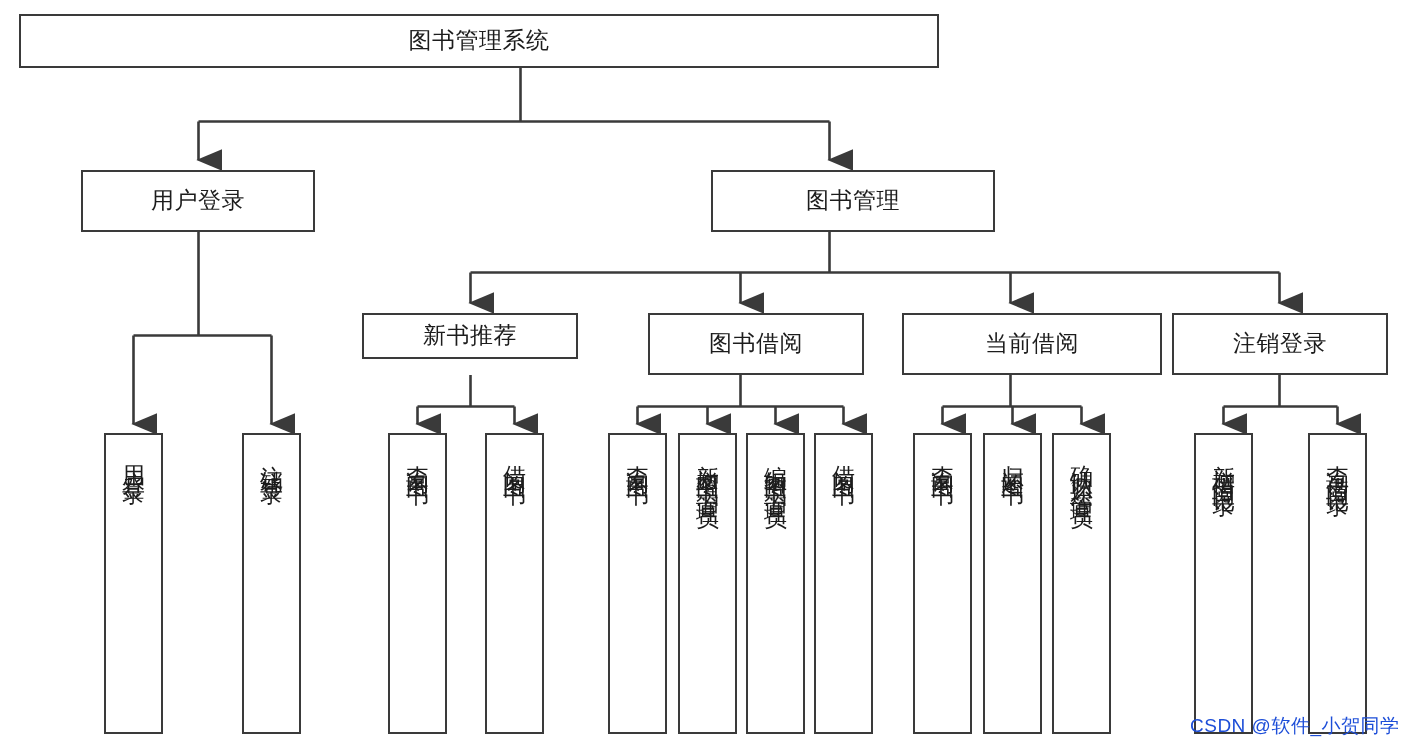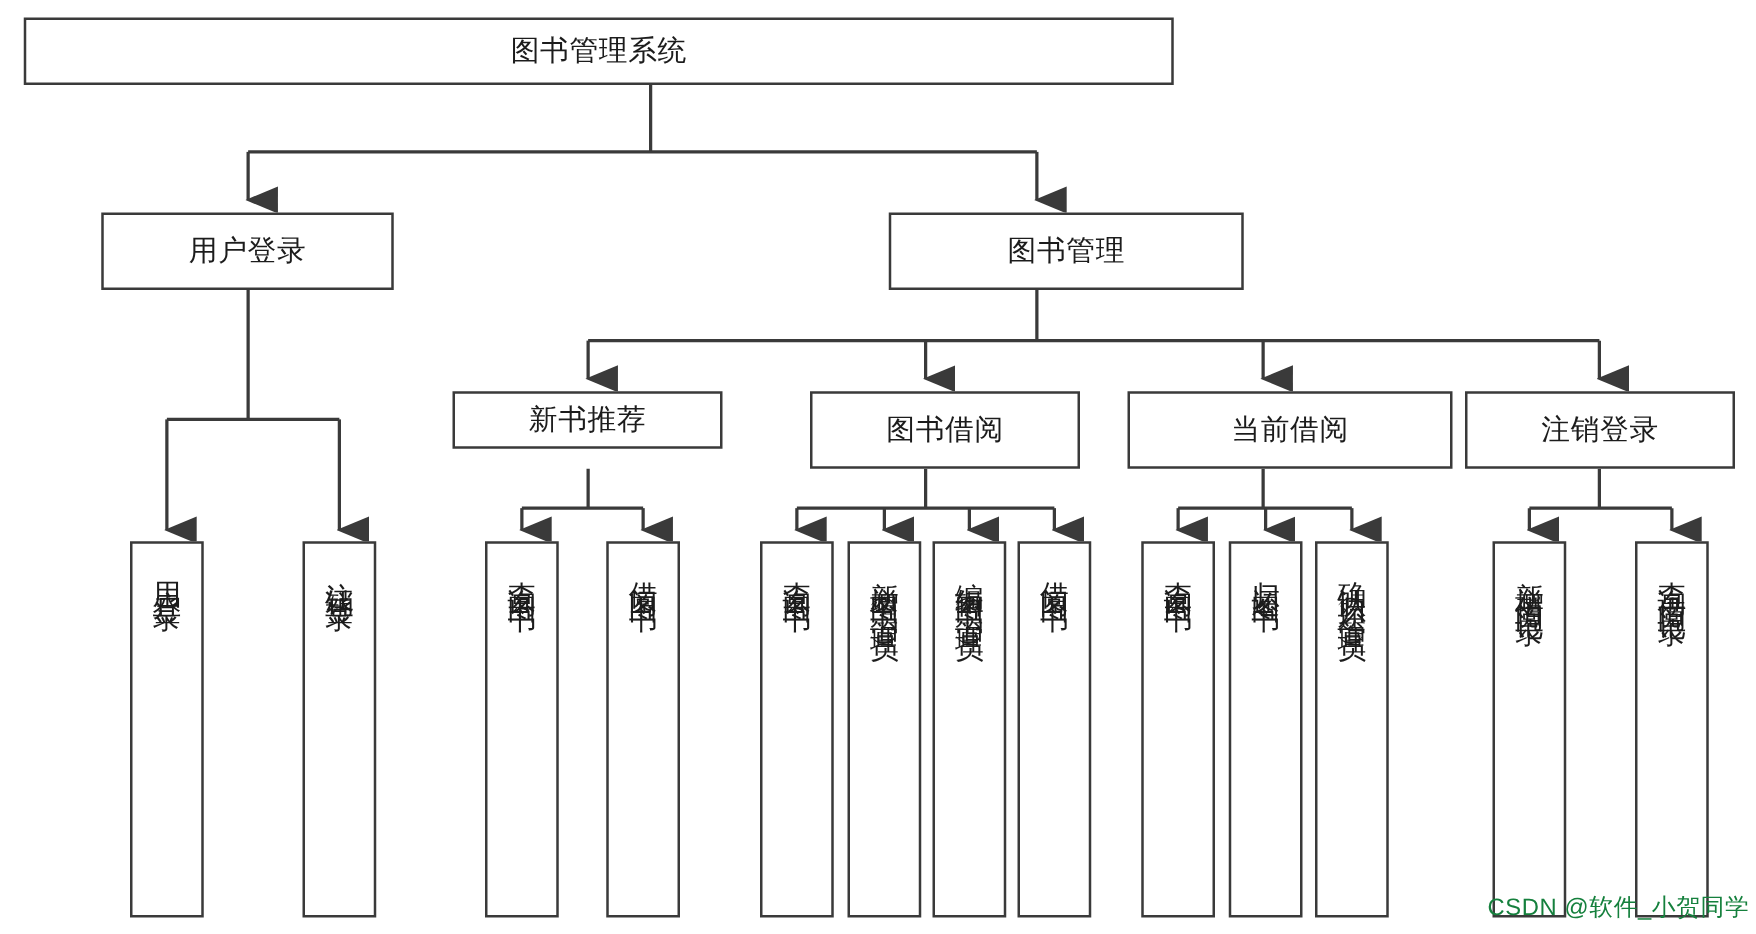--- a/index.html
+++ b/index.html
@@ -59,21 +59,21 @@
     text-orientation: upright;
     font-size: 23px;
     letter-spacing: 6px;
     line-height: 1;
   }
   #watermark {
     position: absolute;
     left: 1190px;
     top: 713px;
     font-size: 19px;
-    color: #15803d;
+    color: #1d4ed8;
     white-space: nowrap;
     letter-spacing: 0.5px;
   }
 </style>
 </head>
 <body>
 
 <div id="diagram-root">
 
   <svg class="edges" viewBox="0 0 1405 747">

